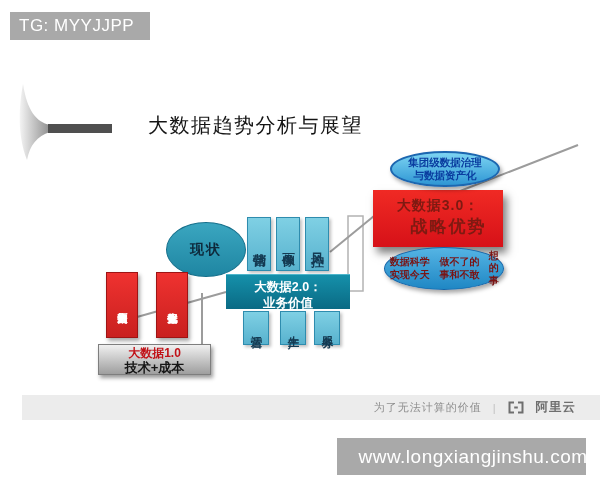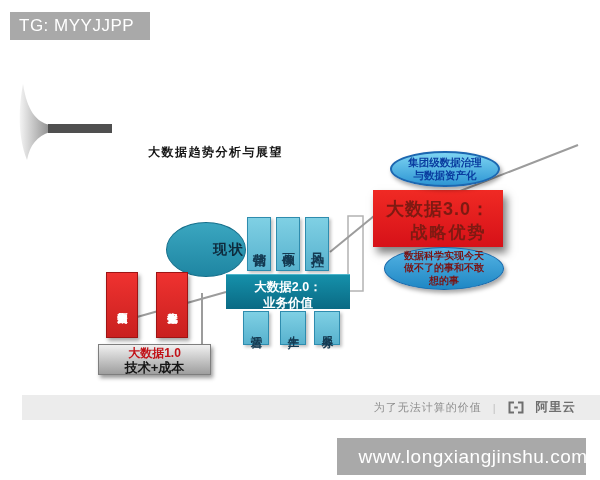--- a/index.html
+++ b/index.html
@@ -5,28 +5,28 @@
   * { margin:0; padding:0; box-sizing:border-box; }
   body { background:#ffffff; font-family:"Liberation Sans","DejaVu Sans",sans-serif; }
   #screen { position:relative; width:600px; height:480px; background:#ffffff; overflow:hidden;border-radius:7px; }
 
   .badge { position:absolute; background:#a9a9a9; color:#ffffff; display:flex; align-items:center;padding-left:23px; }
   .badge.top { left:10px; top:12px; width:140px; height:28px; font-size:17px; padding-left:9px; letter-spacing:0.5px; }
   .badge.bottom { left:337px; top:438px; width:249px; height:37px; font-size:19px; justify-content:center; letter-spacing:0.5px; }
 
   .horn { position:absolute; left:10px; top:80px; width:110px; height:85px; }
 
-  .title { position:absolute; left:148px; top:112px; font-size:12px; font-weight:bold; color:#141414; letter-spacing:1.5px;margin-top:32px; }
+  .title { position:absolute; left:148px; top:112px; font-size:20px; font-weight:normal; color:#141414; letter-spacing:1.5px; }
 
   .connectors { position:absolute; left:0; top:0; width:600px; height:480px; z-index:1; pointer-events:none; }
   .connectors line { stroke:#9c9c9c; stroke-width:2; }
 
   .el-status { position:absolute; left:166px; top:222px; width:80px; height:55px; border-radius:50%;
     background:linear-gradient(180deg,#3aa6c0,#1f86a2); border:1px solid #16708c;
-    display:flex; align-items:center; justify-content:flex-end; z-index:2;
+    display:flex; align-items:center; justify-content:center; z-index:2;
     font-size:14px; font-weight:bold; color:#0e2a3c; letter-spacing:2px; }
 
   .pillar { position:absolute; background:linear-gradient(180deg,#7fd0e4,#58b2ce); border:1px solid #2e8cae;
     display:flex; align-items:center; justify-content:center; z-index:2; box-shadow:2px 2px 3px rgba(0,0,0,0.25); }
   .pillar span { writing-mode:vertical-rl; text-orientation:upright; font-weight:bold; color:#143a52; }
   .pillar.t1 { left:247px; top:217px; width:24px; height:54px; }
   .pillar.t2 { left:276px; top:217px; width:24px; height:54px; }
   .pillar.t3 { left:305px; top:217px; width:24px; height:54px; }
   .pillar.tp span { font-size:13px; letter-spacing:2px; }
   .pillar.b1 { left:243px; top:311px; width:26px; height:34px; }
@@ -47,32 +47,32 @@
 
   .box10 { position:absolute; left:98px; top:344px; width:113px; height:31px; z-index:2;
     background:linear-gradient(180deg,#f0f0f0,#9e9e9e); border:1px solid #7e7e7e;
     text-align:center; line-height:1.18; padding-top:1px; box-shadow:2px 3px 4px rgba(0,0,0,0.4); }
   .box10 .l1 { font-size:12px; font-weight:bold; color:#c11218; }
   .box10 .l2 { font-size:13px; font-weight:bold; color:#151515; }
 
   .box30 { position:absolute; left:373px; top:190px; width:130px; height:57px; z-index:2;
     background:linear-gradient(180deg,#f02a24,#d61118); text-align:center; padding-top:7px;
     box-shadow:4px 6px 8px rgba(0,0,0,0.5); }
-  .box30 .l1 { font-size:18px; font-weight:bold; color:#7e1a12; letter-spacing:1px; }
+  .box30 .l1 { font-size:14px; font-weight:bold; color:#7e1a12; letter-spacing:1px; }
   .box30 .l2 { font-size:17px; font-weight:bold; color:#7e1a12; letter-spacing:2px;margin-left:21px; }
 
   .el-gov { position:absolute; left:390px; top:151px; width:110px; height:36px; border-radius:50%; z-index:3;
     background:linear-gradient(180deg,#7dd4f2,#2e96d4); border:2px solid #1d67b0;
     display:flex; flex-direction:column; align-items:center; justify-content:center;
     font-size:10.5px; font-weight:bold; color:#0a3da0; line-height:1.25; box-shadow:2px 3px 4px rgba(0,0,0,0.35); }
 
   .el-sci { position:absolute; left:384px; top:247px; width:120px; height:43px; border-radius:50%; z-index:3;
     background:linear-gradient(180deg,#55b4e4,#1f87c4); border:1px solid #1565a8;
-    display:flex; flex-direction:column; align-items:center; justify-content:center;
-    font-size:10px; font-weight:bold; color:#7a1414; line-height:1.25; box-shadow:2px 3px 4px rgba(0,0,0,0.35); }
+    display:flex; flex-direction:row; align-items:center; justify-content:center;
+    font-size:10px; font-weight:bold; color:#7a1414; line-height:1.25; box-shadow:2px 3px 4px rgba(0,0,0,0.35);text-align:center; }
 
   .footer { position:absolute; left:22px; top:395px; width:578px; height:25px; background:#ececec;
     display:flex; align-items:center; justify-content:flex-end; gap:11px; padding-right:24px; z-index:2; }
   .footer .slogan { font-size:11px; color:#8f8f8f; letter-spacing:1px; }
   .footer .fdiv { font-size:11px; color:#c0c0c0; }
   .footer .brand { font-size:12.5px; font-weight:bold; color:#6e6e6e; letter-spacing:1px; }
 </style>
 </head>
 <body>
 

